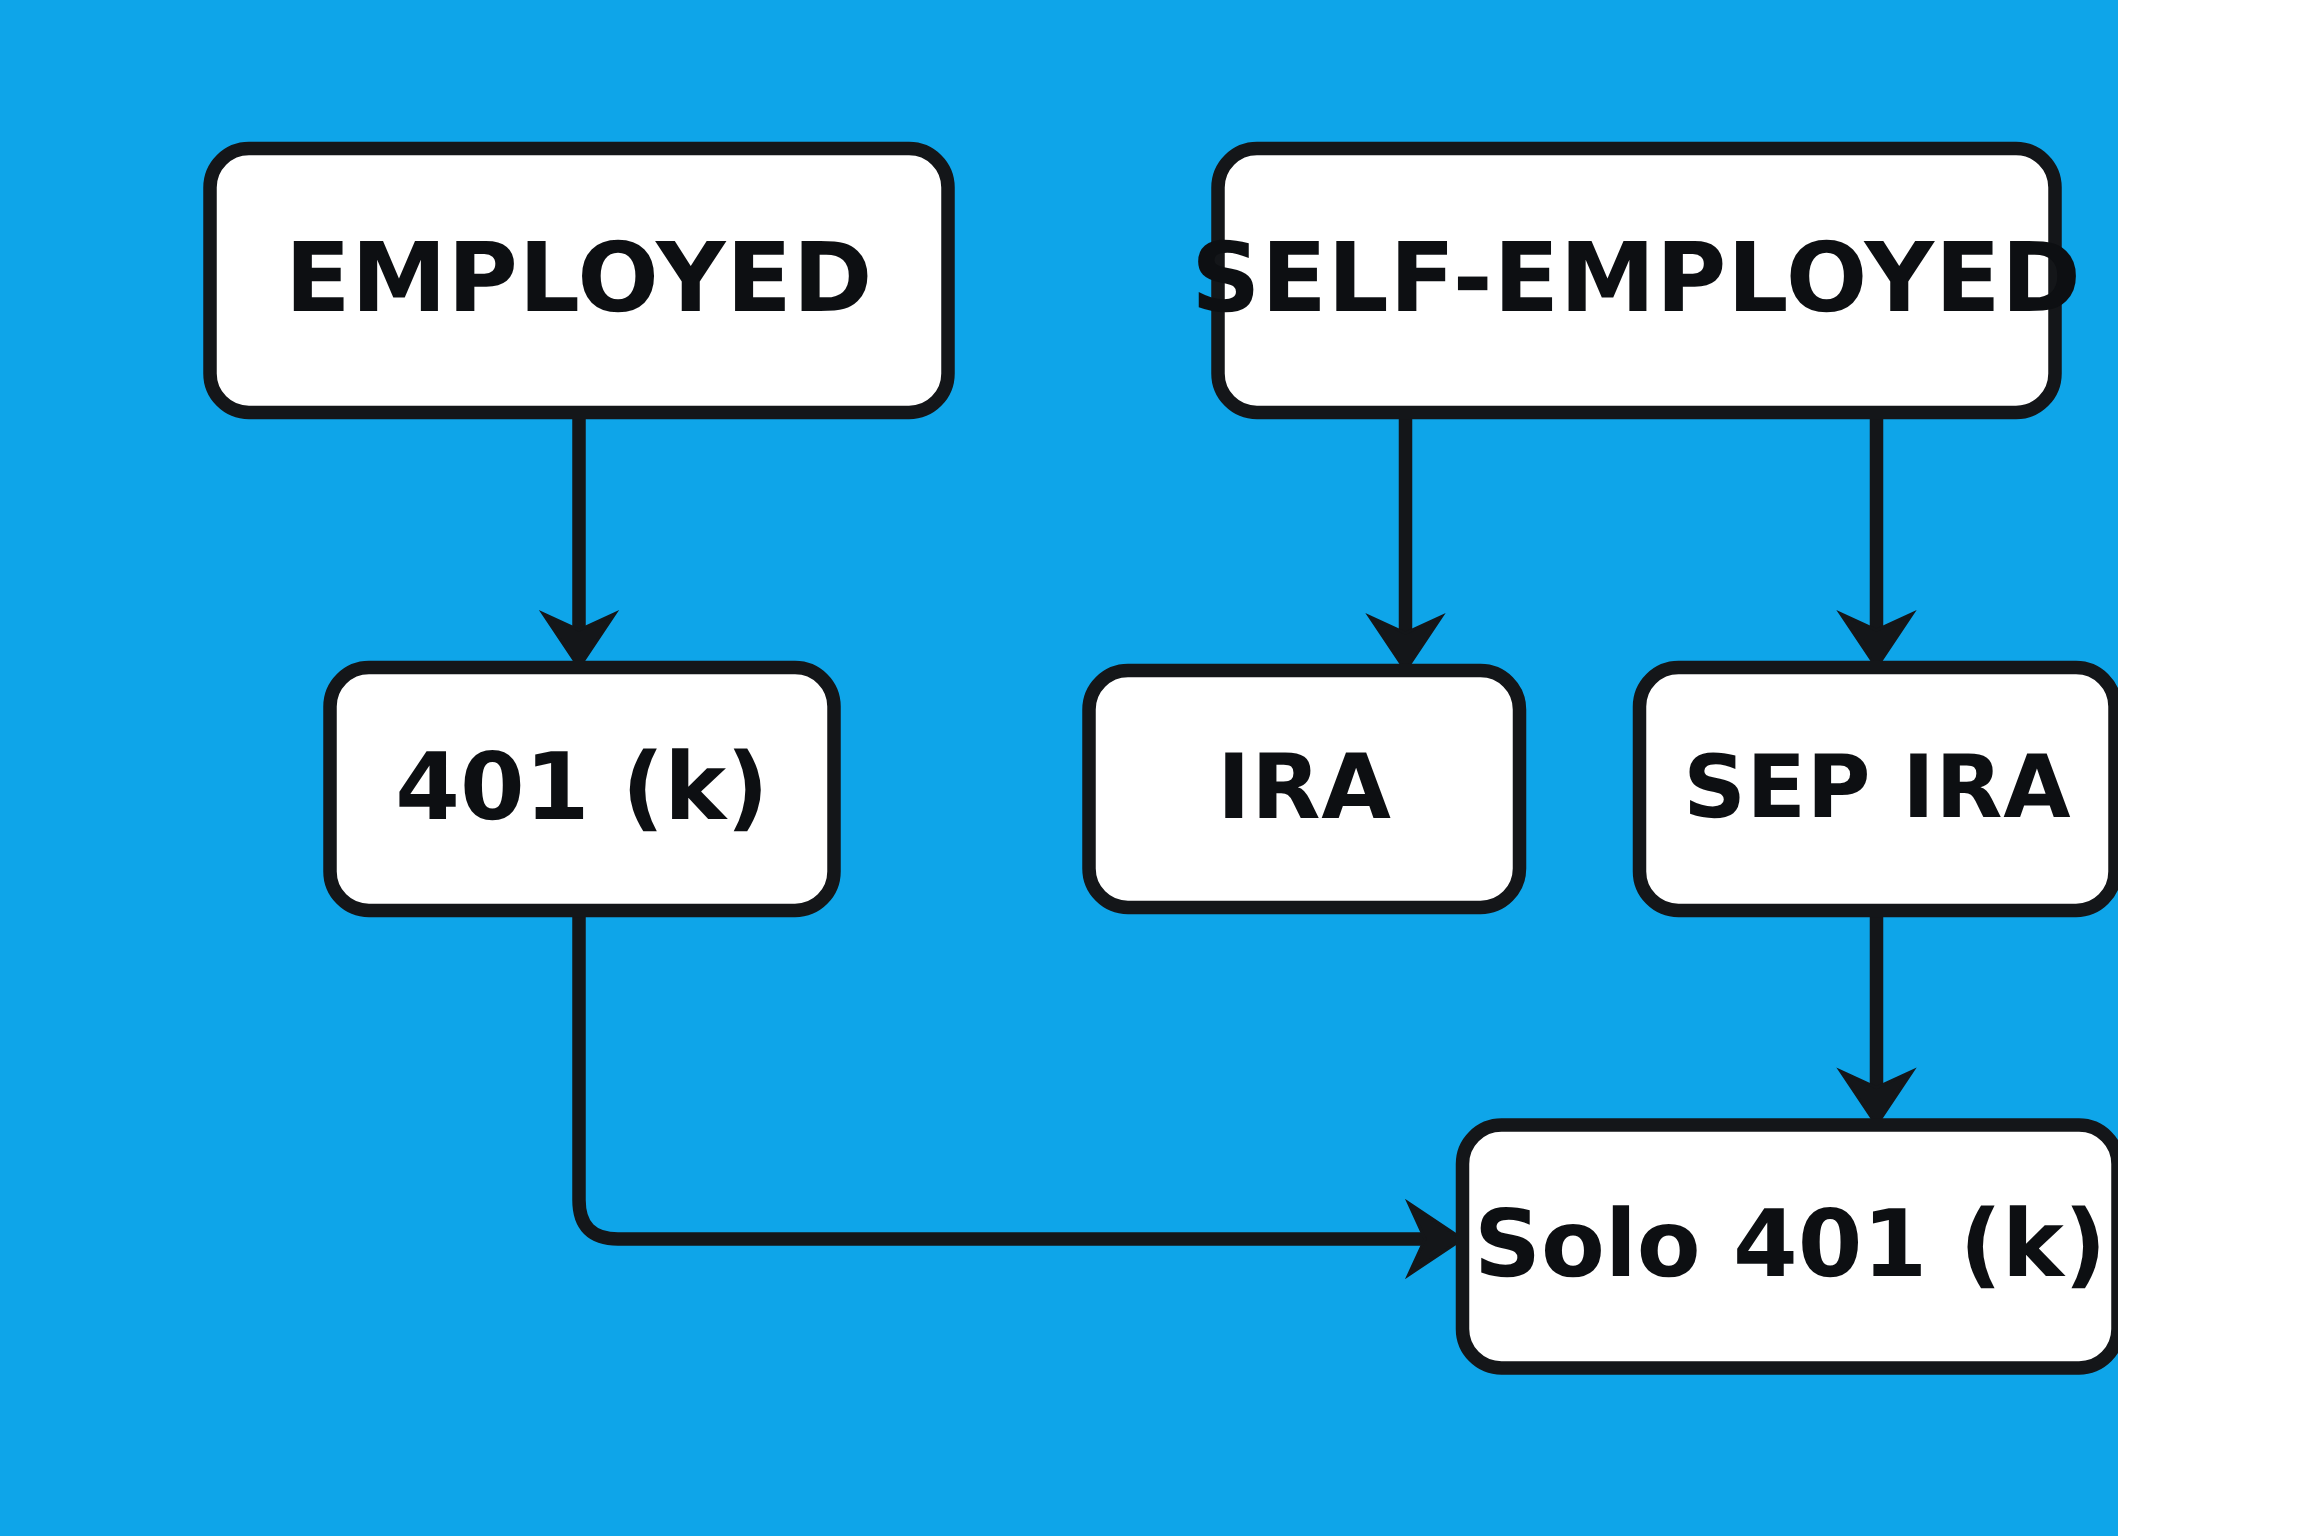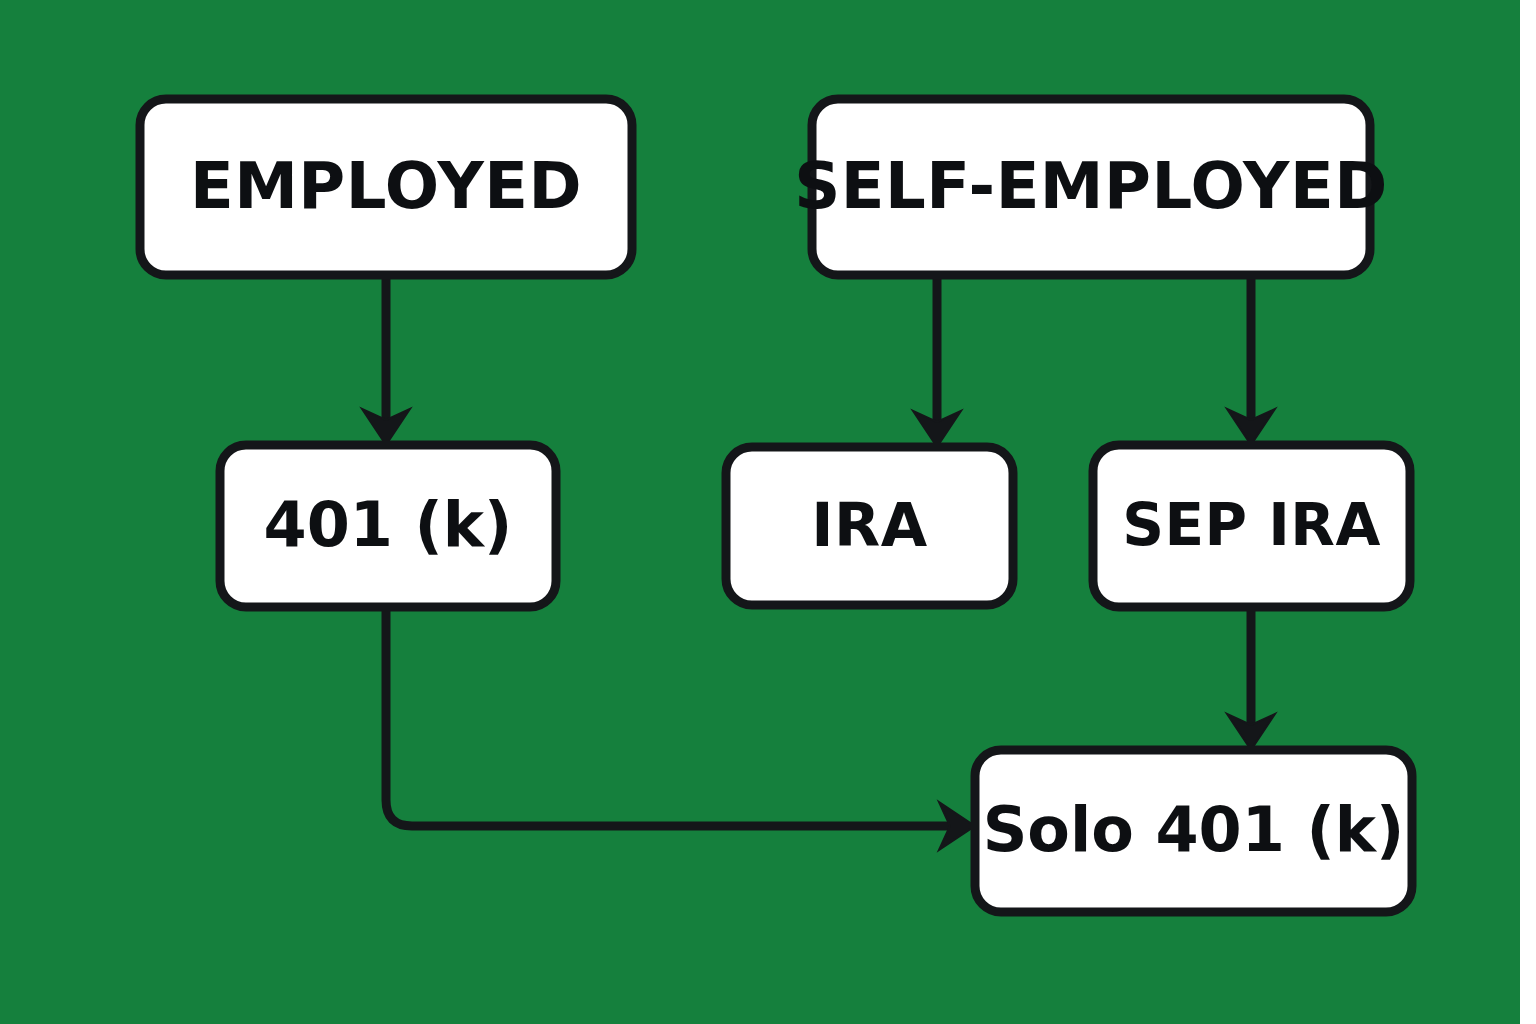--- a/index.html
+++ b/index.html
@@ -2,23 +2,23 @@
 <html><head>
 <meta charset="utf-8">
 <style>
   html, body {
     margin: 0;
     padding: 0;
     background: #ffffff;
   }
   #canvas {
     position: relative;
-    width: 1520px;
+    width: 1412px;
     height: 1024px;
-    background: #15803d;
+    background: #0ea5e9;
     overflow: hidden;
     font-family: "DejaVu Sans", "Liberation Sans", sans-serif;
   }
   svg#diagram {
     position: absolute;
     inset: 0;
     width: 1536px;
     height: 1024px;
     display: block;
   }

